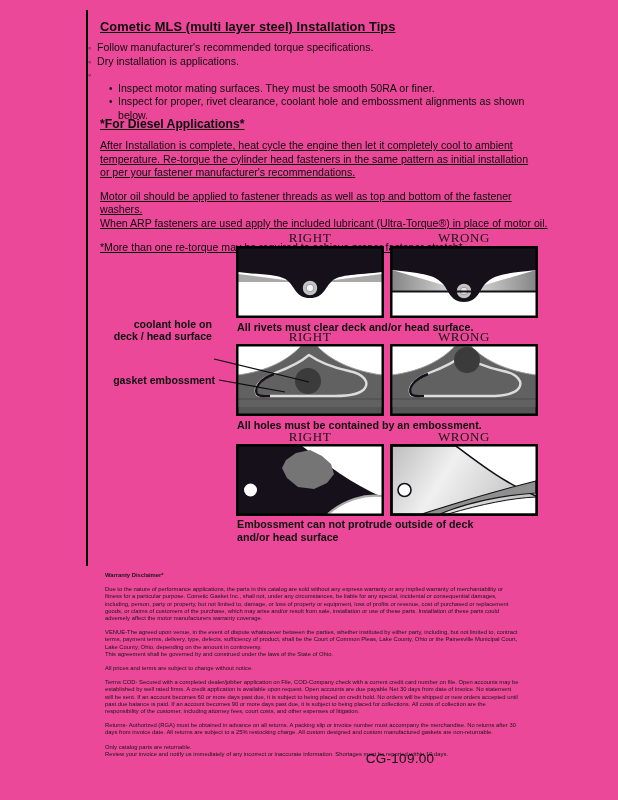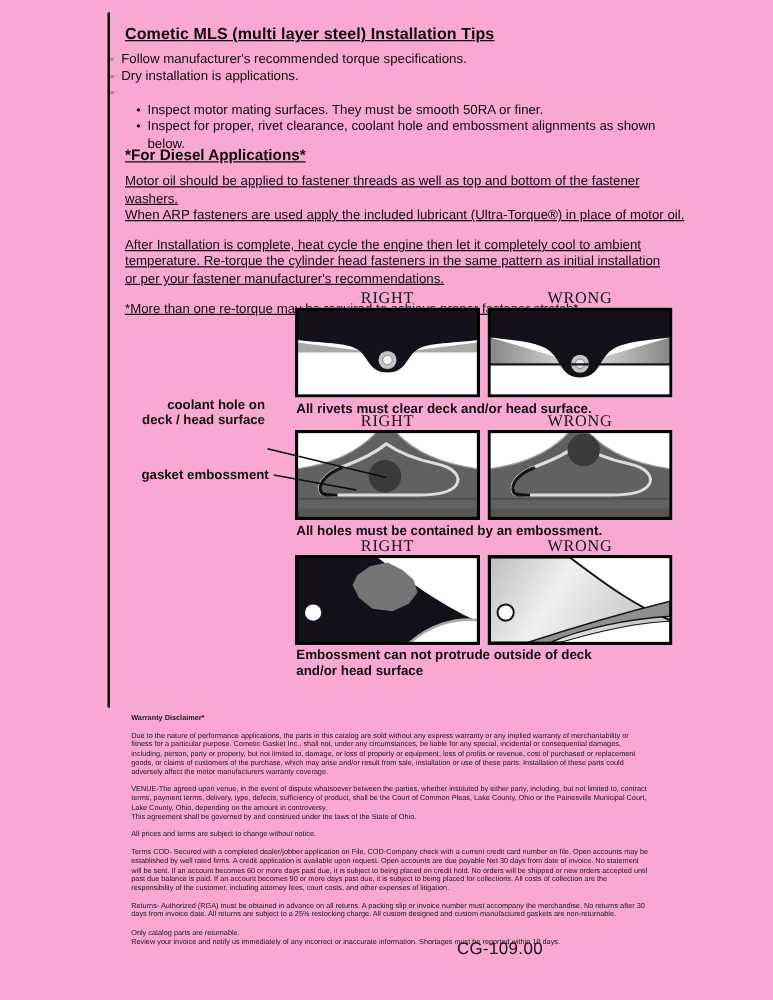--- a/index.html
+++ b/index.html
@@ -1,16 +1,16 @@
 <!DOCTYPE html>
 <html><head>
 <meta charset="utf-8">
 <style>
   html,body{margin:0;padding:0;background:#fff;}
-  .page{position:relative;width:618px;height:800px;background:#f9a8d4;
+  .page{position:relative;width:618px;height:800px;background:#ec4899;
         font-family:"Liberation Sans",sans-serif;color:#0c0c0c;overflow:hidden;}
   .left-rule{position:absolute;left:86px;top:10px;width:1.5px;height:556px;background:#000;}
   .title{position:absolute;left:100px;top:19px;margin:0;font-size:12.8px;font-weight:bold;
          text-decoration:underline;letter-spacing:.1px;}
   .bullets{position:absolute;left:88px;top:41px;width:452px;}
   .b-row{display:flex;font-size:10.6px;line-height:13.6px;}
   .b-row .mk{width:9px;flex:0 0 9px;font-size:9.5px;}
   .b-row.sub{margin-left:21px;}
   .b-row.sub .mk{width:9px;font-size:10px;}
   .diesel{position:absolute;left:100px;top:117px;width:448px;text-decoration:underline;}
@@ -59,25 +59,25 @@
       <span>Inspect motor mating surfaces.  They must be smooth 50RA or finer.</span>
     </div>
     <div class="b-row sub">
       <span class="mk">•</span>
       <span>Inspect for proper, rivet clearance, coolant hole and embossment alignments as shown below.</span>
     </div>
   </div>
 
   <div class="diesel">
     <h2>*For Diesel Applications*</h2>
-    <p>Motor oil should be applied to fastener threads as well as top and bottom of the fastener washers.
-When ARP fasteners are used apply the included lubricant (Ultra-Torque®) in place of motor oil.</p>
     <p>After Installation is complete, heat cycle the engine then let it completely cool to ambient
 temperature. Re-torque the cylinder head fasteners in the same pattern as initial installation
 or per your fastener manufacturer's recommendations.</p>
+    <p>Motor oil should be applied to fastener threads as well as top and bottom of the fastener washers.
+When ARP fasteners are used apply the included lubricant (Ultra-Torque®) in place of motor oil.</p>
     <p>*More than one re-torque may be required to achieve proper fastener stretch*</p>
   </div>
 
   <div class="dg-head" style="left:236px;top:230px;">RIGHT</div>
   <div class="dg-head" style="left:390px;top:230px;">WRONG</div>
 
   <div class="dg-box" style="left:236px;top:246px;">
     <svg width="148" height="72" viewBox="0 0 148 72">
       <rect x="0" y="0" width="148" height="72" fill="#ffffff"></rect>
       <polygon points="2,28 64,36 2,36" fill="#a9a9a9"></polygon>

